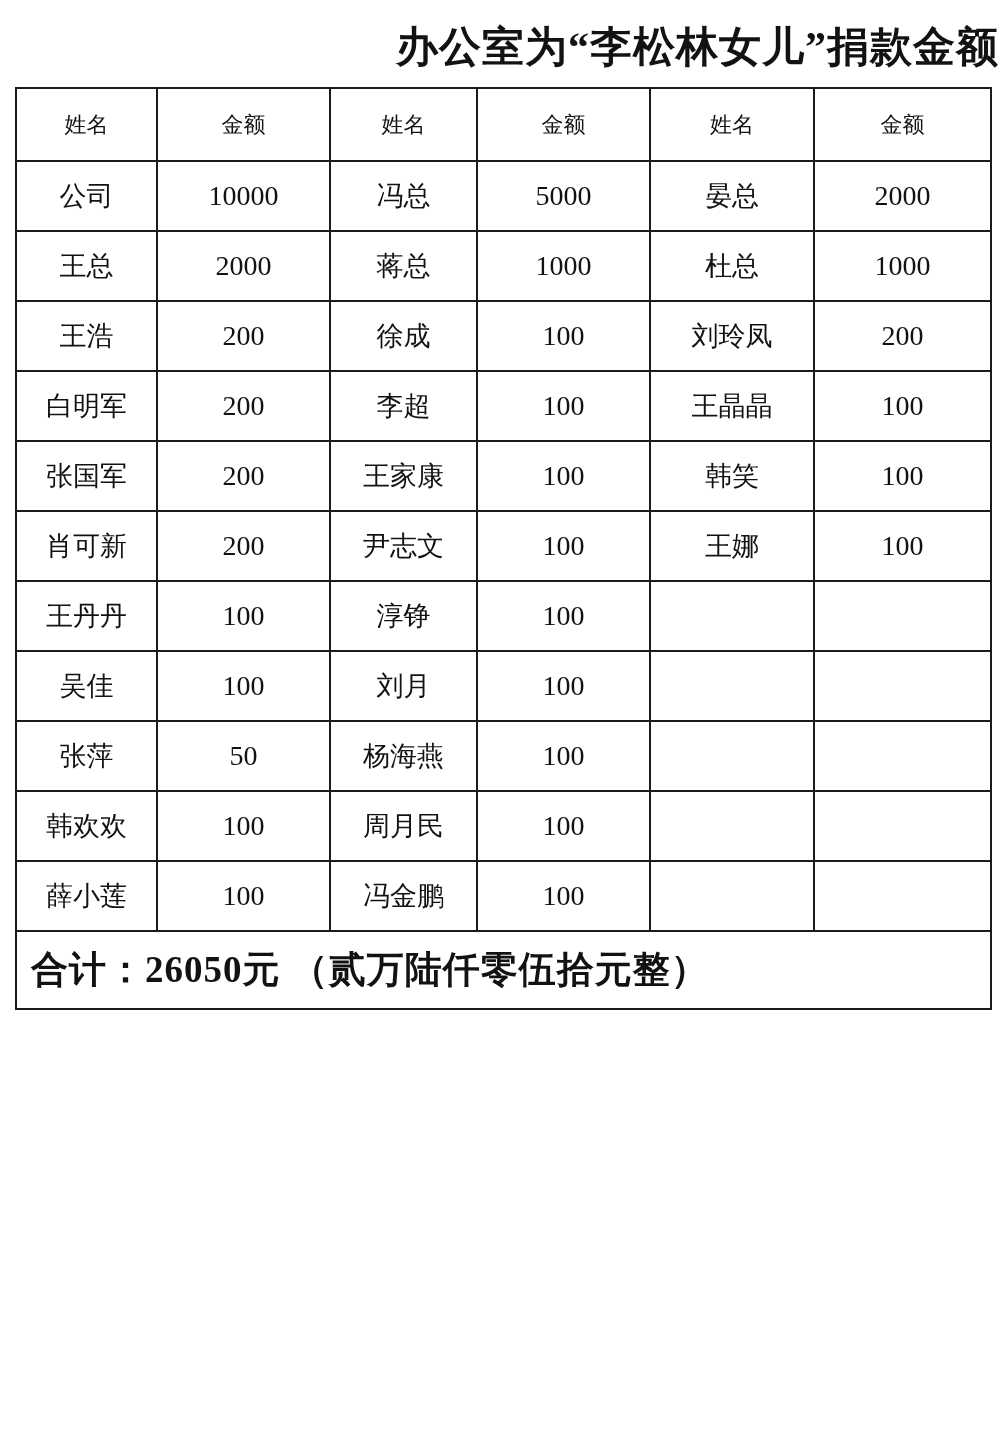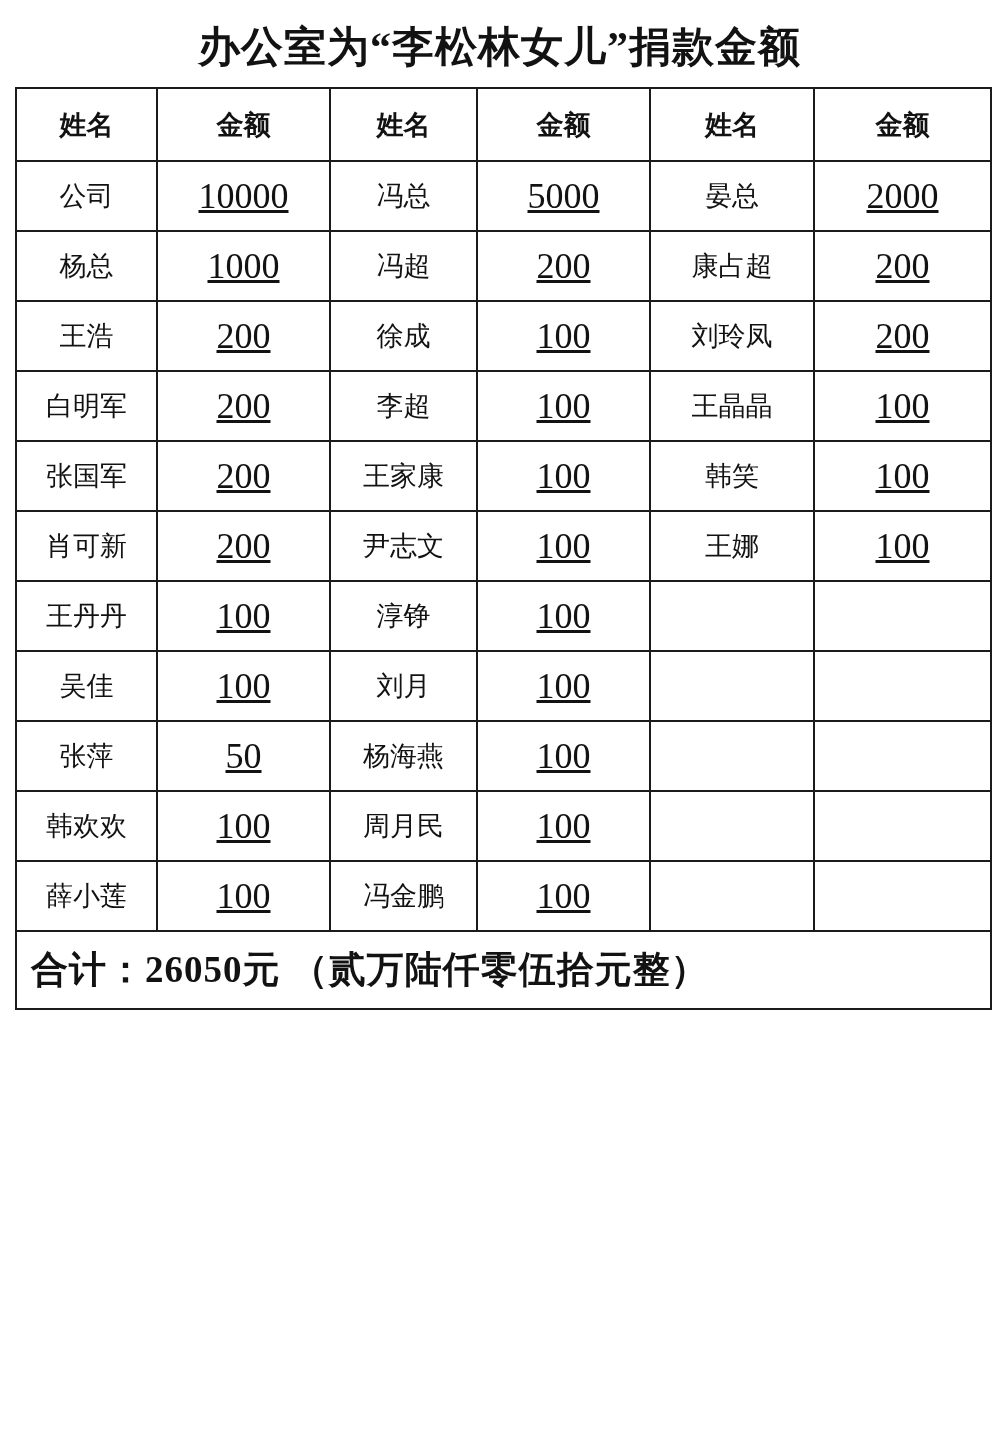--- a/index.html
+++ b/index.html
@@ -7,21 +7,21 @@
     padding: 0;
     background: #ffffff;
   }
   body {
     width: 1007px;
     height: 1456px;
     font-family: "Liberation Serif", "DejaVu Serif", serif;
     color: #121212;
   }
   .doc-title {
-    text-align: center;
+    text-align: right;
     font-size: 42px;
     font-weight: bold;
     line-height: 1;
     padding: 26px 8px 19px 0;
     letter-spacing: 1px;
   }
   table.donation-table {
     border-collapse: collapse;
     table-layout: fixed;
     width: 975px;
@@ -32,30 +32,29 @@
     border: 2px solid #1b1b1b;
     text-align: center;
     vertical-align: middle;
     font-size: 27px;
     overflow: hidden;
     white-space: nowrap;
     padding: 0;
   }
   .donation-table thead th {
     height: 71px;
-    font-weight: bold;
-    font-size: 27px;
+    font-weight: normal;
+    font-size: 22px;
   }
   .donation-table tbody td {
     height: 68px;
     font-weight: normal;
   }
   .donation-table td.amount-cell {
-    font-size: 36px;
-    text-decoration: underline;
+    font-size: 28px;
   }
   .donation-table tfoot td.total-cell {
     height: 76px;
     text-align: left;
     padding-left: 14px;
     font-size: 37px;
     font-weight: bold;
     letter-spacing: 1px;
     margin-left: 27px;
   }
@@ -87,26 +86,26 @@
   <tbody>
       <tr>
         <td class="name-cell">公司</td>
         <td class="amount-cell">10000</td>
         <td class="name-cell">冯总</td>
         <td class="amount-cell">5000</td>
         <td class="name-cell">晏总</td>
         <td class="amount-cell">2000</td>
       </tr>
       <tr>
-        <td class="name-cell">杨总</td>
+        <td class="name-cell">王总</td>
+        <td class="amount-cell">2000</td>
+        <td class="name-cell">蒋总</td>
         <td class="amount-cell">1000</td>
-        <td class="name-cell">冯超</td>
-        <td class="amount-cell">200</td>
-        <td class="name-cell">康占超</td>
-        <td class="amount-cell">200</td>
+        <td class="name-cell">杜总</td>
+        <td class="amount-cell">1000</td>
       </tr>
       <tr>
         <td class="name-cell">王浩</td>
         <td class="amount-cell">200</td>
         <td class="name-cell">徐成</td>
         <td class="amount-cell">100</td>
         <td class="name-cell">刘玲凤</td>
         <td class="amount-cell">200</td>
       </tr>
       <tr>

